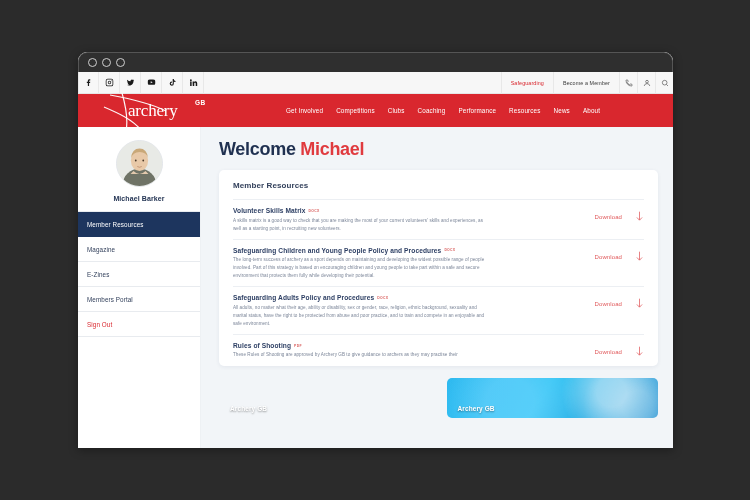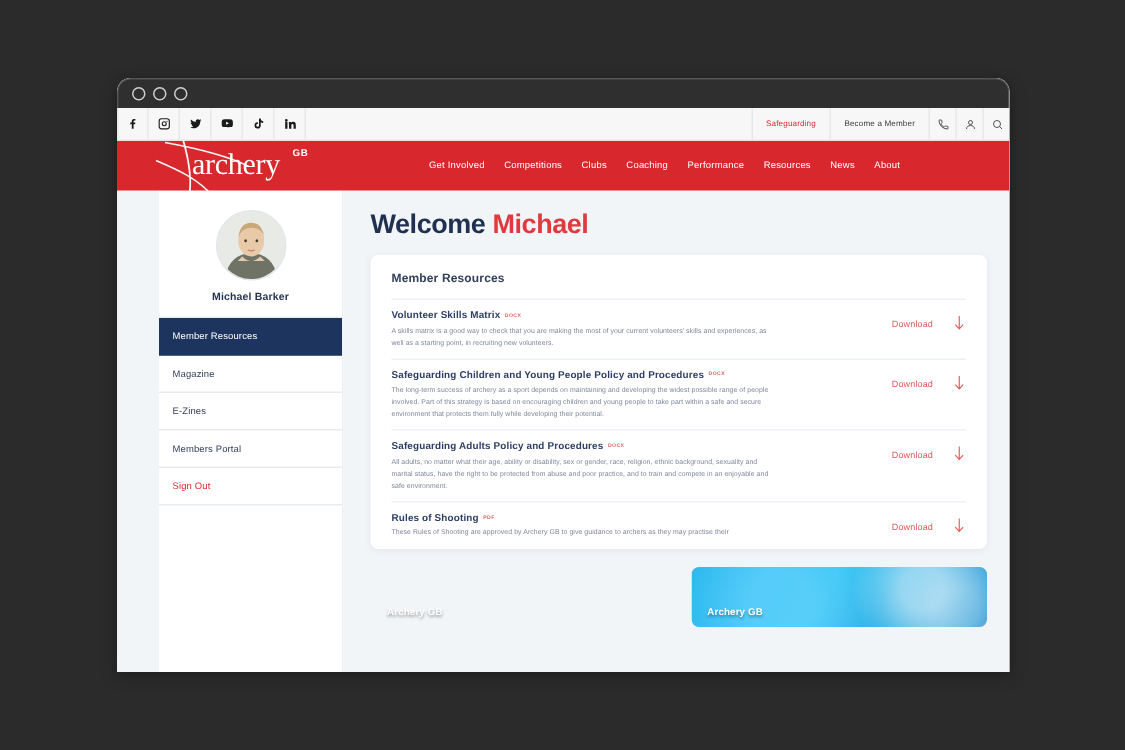--- a/index.html
+++ b/index.html
@@ -76,36 +76,36 @@
     position: relative;
   }
   .logo-wrap {
     position: relative; width: 200px; height: 33px;
     display: flex; align-items: center; padding-left: 22px;
   }
   .logo-svg { position: absolute; left: 14px; top: -3px; width: 130px; height: 40px; }
   .logo-text {
     position: relative; z-index: 2;
     font-family: "Liberation Serif", serif;
-    font-size: 20px; color: #ffffff; font-style: normal;
+    font-size: 17px; color: #ffffff; font-style: normal;
     letter-spacing: -.2px; margin-left: 28px;
   }
   .logo-gb {
     position: absolute; z-index: 3; left: 117px; top: 5px;
     font-family: "Liberation Sans", sans-serif;
     font-size: 6.5px; font-weight: bold; color: #fff; letter-spacing: .4px;
   }
   .nav-links { display: flex; align-items: center; gap: 13px; margin-left: 8px; }
   .nav-links a {
     font-size: 6.3px; color: #fff; text-decoration: none; white-space: nowrap;
     letter-spacing: .15px;
   }
 
   
-  .page { display: flex; height: 321px; background: #f2f5f8; margin-left: 28px; }
+  .page { display: flex; height: 321px; background: #f2f5f8; }
 
   
   .sidebar {
     width: 123px; background: #ffffff;
     padding-top: 10px;
     border-right: 1px solid #eef1f4;
   }
   .avatar {
     width: 47px; height: 47px; border-radius: 50%;
     margin: 3px auto 0; overflow: hidden;

